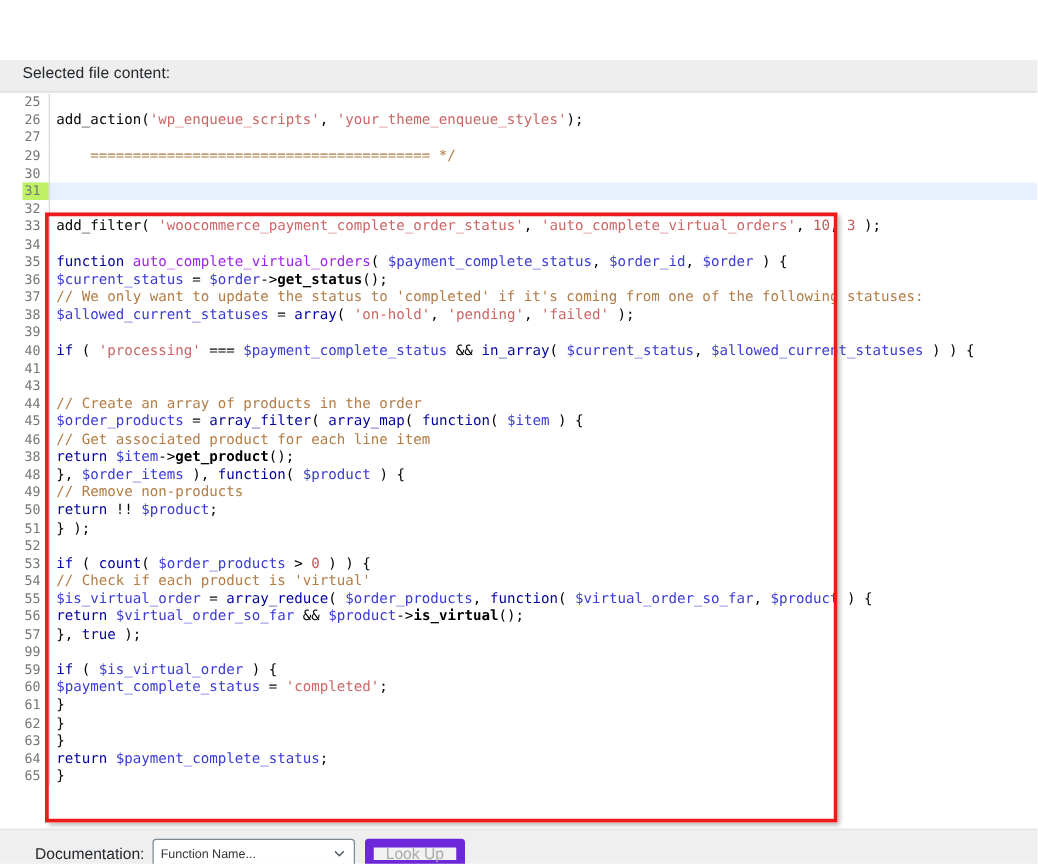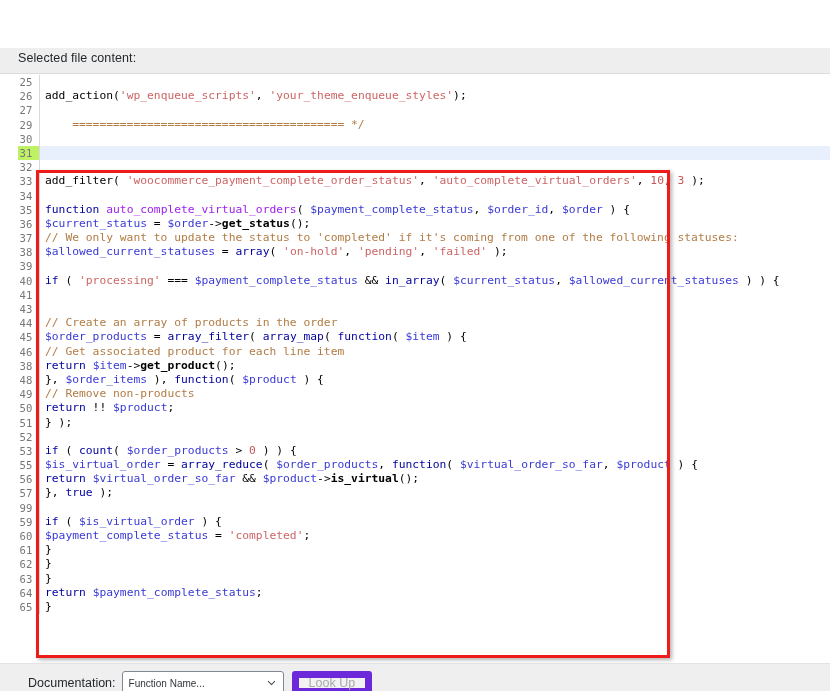--- a/index.html
+++ b/index.html
@@ -193,20 +193,21 @@
         <div class="line"><div class="gut">44</div><div class="sep"></div><div class="src"><span class="cm">// Create an array of products in the order</span></div></div>
         <div class="line"><div class="gut">45</div><div class="sep"></div><div class="src"><span class="var">$order_products</span><span class="op"> = </span><span class="k">array_filter</span><span class="op">( </span><span class="k">array_map</span><span class="op">( </span><span class="k">function</span><span class="op">( </span><span class="var">$item</span><span class="op"> ) {</span></div></div>
         <div class="line"><div class="gut">46</div><div class="sep"></div><div class="src"><span class="cm">// Get associated product for each line item</span></div></div>
         <div class="line"><div class="gut">38</div><div class="sep"></div><div class="src"><span class="k">return</span><span class="op"> </span><span class="var">$item</span><span class="op">-&gt;</span><span class="mth">get_product</span><span class="op">();</span></div></div>
         <div class="line"><div class="gut">48</div><div class="sep"></div><div class="src"><span class="op">}, </span><span class="var">$order_items</span><span class="op"> ), </span><span class="k">function</span><span class="op">( </span><span class="var">$product</span><span class="op"> ) {</span></div></div>
         <div class="line"><div class="gut">49</div><div class="sep"></div><div class="src"><span class="cm">// Remove non-products</span></div></div>
         <div class="line"><div class="gut">50</div><div class="sep"></div><div class="src"><span class="k">return</span><span class="op"> !! </span><span class="var">$product</span><span class="op">;</span></div></div>
         <div class="line"><div class="gut">51</div><div class="sep"></div><div class="src"><span class="op">} );</span></div></div>
         <div class="line"><div class="gut">52</div><div class="sep"></div><div class="src"> </div></div>
         <div class="line"><div class="gut">53</div><div class="sep"></div><div class="src"><span class="k">if</span><span class="op"> ( </span><span class="k">count</span><span class="op">( </span><span class="var">$order_products</span><span class="op"> &gt; </span><span class="num">0</span><span class="op"> ) ) {</span></div></div>
+        <div class="line"><div class="gut">54</div><div class="sep"></div><div class="src"><span class="cm">// Check if each product is 'virtual'</span></div></div>
         <div class="line"><div class="gut">55</div><div class="sep"></div><div class="src"><span class="var">$is_virtual_order</span><span class="op"> = </span><span class="k">array_reduce</span><span class="op">( </span><span class="var">$order_products</span><span class="op">, </span><span class="k">function</span><span class="op">( </span><span class="var">$virtual_order_so_far</span><span class="op">, </span><span class="var">$product</span><span class="op"> ) {</span></div></div>
         <div class="line"><div class="gut">56</div><div class="sep"></div><div class="src"><span class="k">return</span><span class="op"> </span><span class="var">$virtual_order_so_far</span><span class="op"> &amp;&amp; </span><span class="var">$product</span><span class="op">-&gt;</span><span class="mth">is_virtual</span><span class="op">();</span></div></div>
         <div class="line"><div class="gut">57</div><div class="sep"></div><div class="src"><span class="op">}, </span><span class="k">true</span><span class="op"> );</span></div></div>
         <div class="line"><div class="gut">99</div><div class="sep"></div><div class="src"> </div></div>
         <div class="line"><div class="gut">59</div><div class="sep"></div><div class="src"><span class="k">if</span><span class="op"> ( </span><span class="var">$is_virtual_order</span><span class="op"> ) {</span></div></div>
         <div class="line"><div class="gut">60</div><div class="sep"></div><div class="src"><span class="var">$payment_complete_status</span><span class="op"> = </span><span class="str">'completed'</span><span class="op">;</span></div></div>
         <div class="line"><div class="gut">61</div><div class="sep"></div><div class="src"><span class="op">}</span></div></div>
         <div class="line"><div class="gut">62</div><div class="sep"></div><div class="src"><span class="op">}</span></div></div>
         <div class="line"><div class="gut">63</div><div class="sep"></div><div class="src"><span class="op">}</span></div></div>
         <div class="line"><div class="gut">64</div><div class="sep"></div><div class="src"><span class="k">return</span><span class="op"> </span><span class="var">$payment_complete_status</span><span class="op">;</span></div></div>

